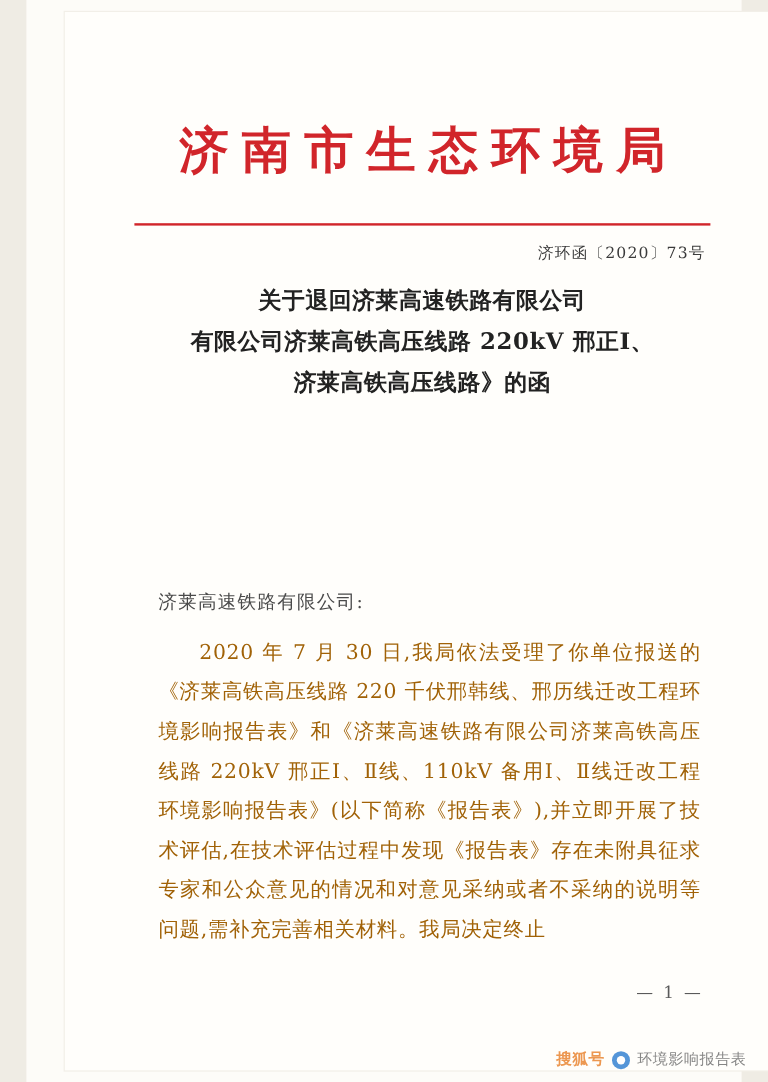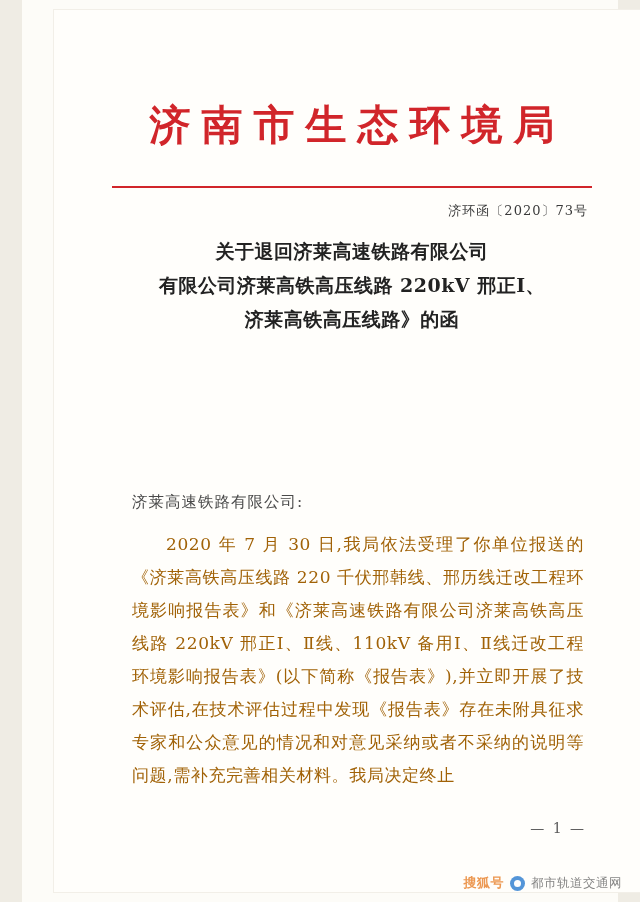--- a/index.html
+++ b/index.html
@@ -210,15 +210,15 @@
     <div class="body-text">
       <p class="indent">2020 年 7 月 30 日,我局依法受理了你单位报送的《济莱高铁高压线路 220 千伏邢韩线、邢历线迁改工程环境影响报告表》和《济莱高速铁路有限公司济莱高铁高压线路 220kV 邢正Ⅰ、Ⅱ线、110kV 备用Ⅰ、Ⅱ线迁改工程环境影响报告表》(以下简称《报告表》),并立即开展了技术评估,在技术评估过程中发现《报告表》存在未附具征求专家和公众意见的情况和对意见采纳或者不采纳的说明等问题,需补充完善相关材料。我局决定终止</p>
     </div>
 
     <div class="page-number">— 1 —</div>
   </div>
 
   <div class="footer-brand">
     <span class="sohu-mark">搜狐号</span>
     <span class="brand-dot"></span>
-    <span class="brand-name">都市轨道交通网</span>
+    <span class="brand-name">环境影响报告表</span>
   </div>
 </div>
 
 </body></html>

